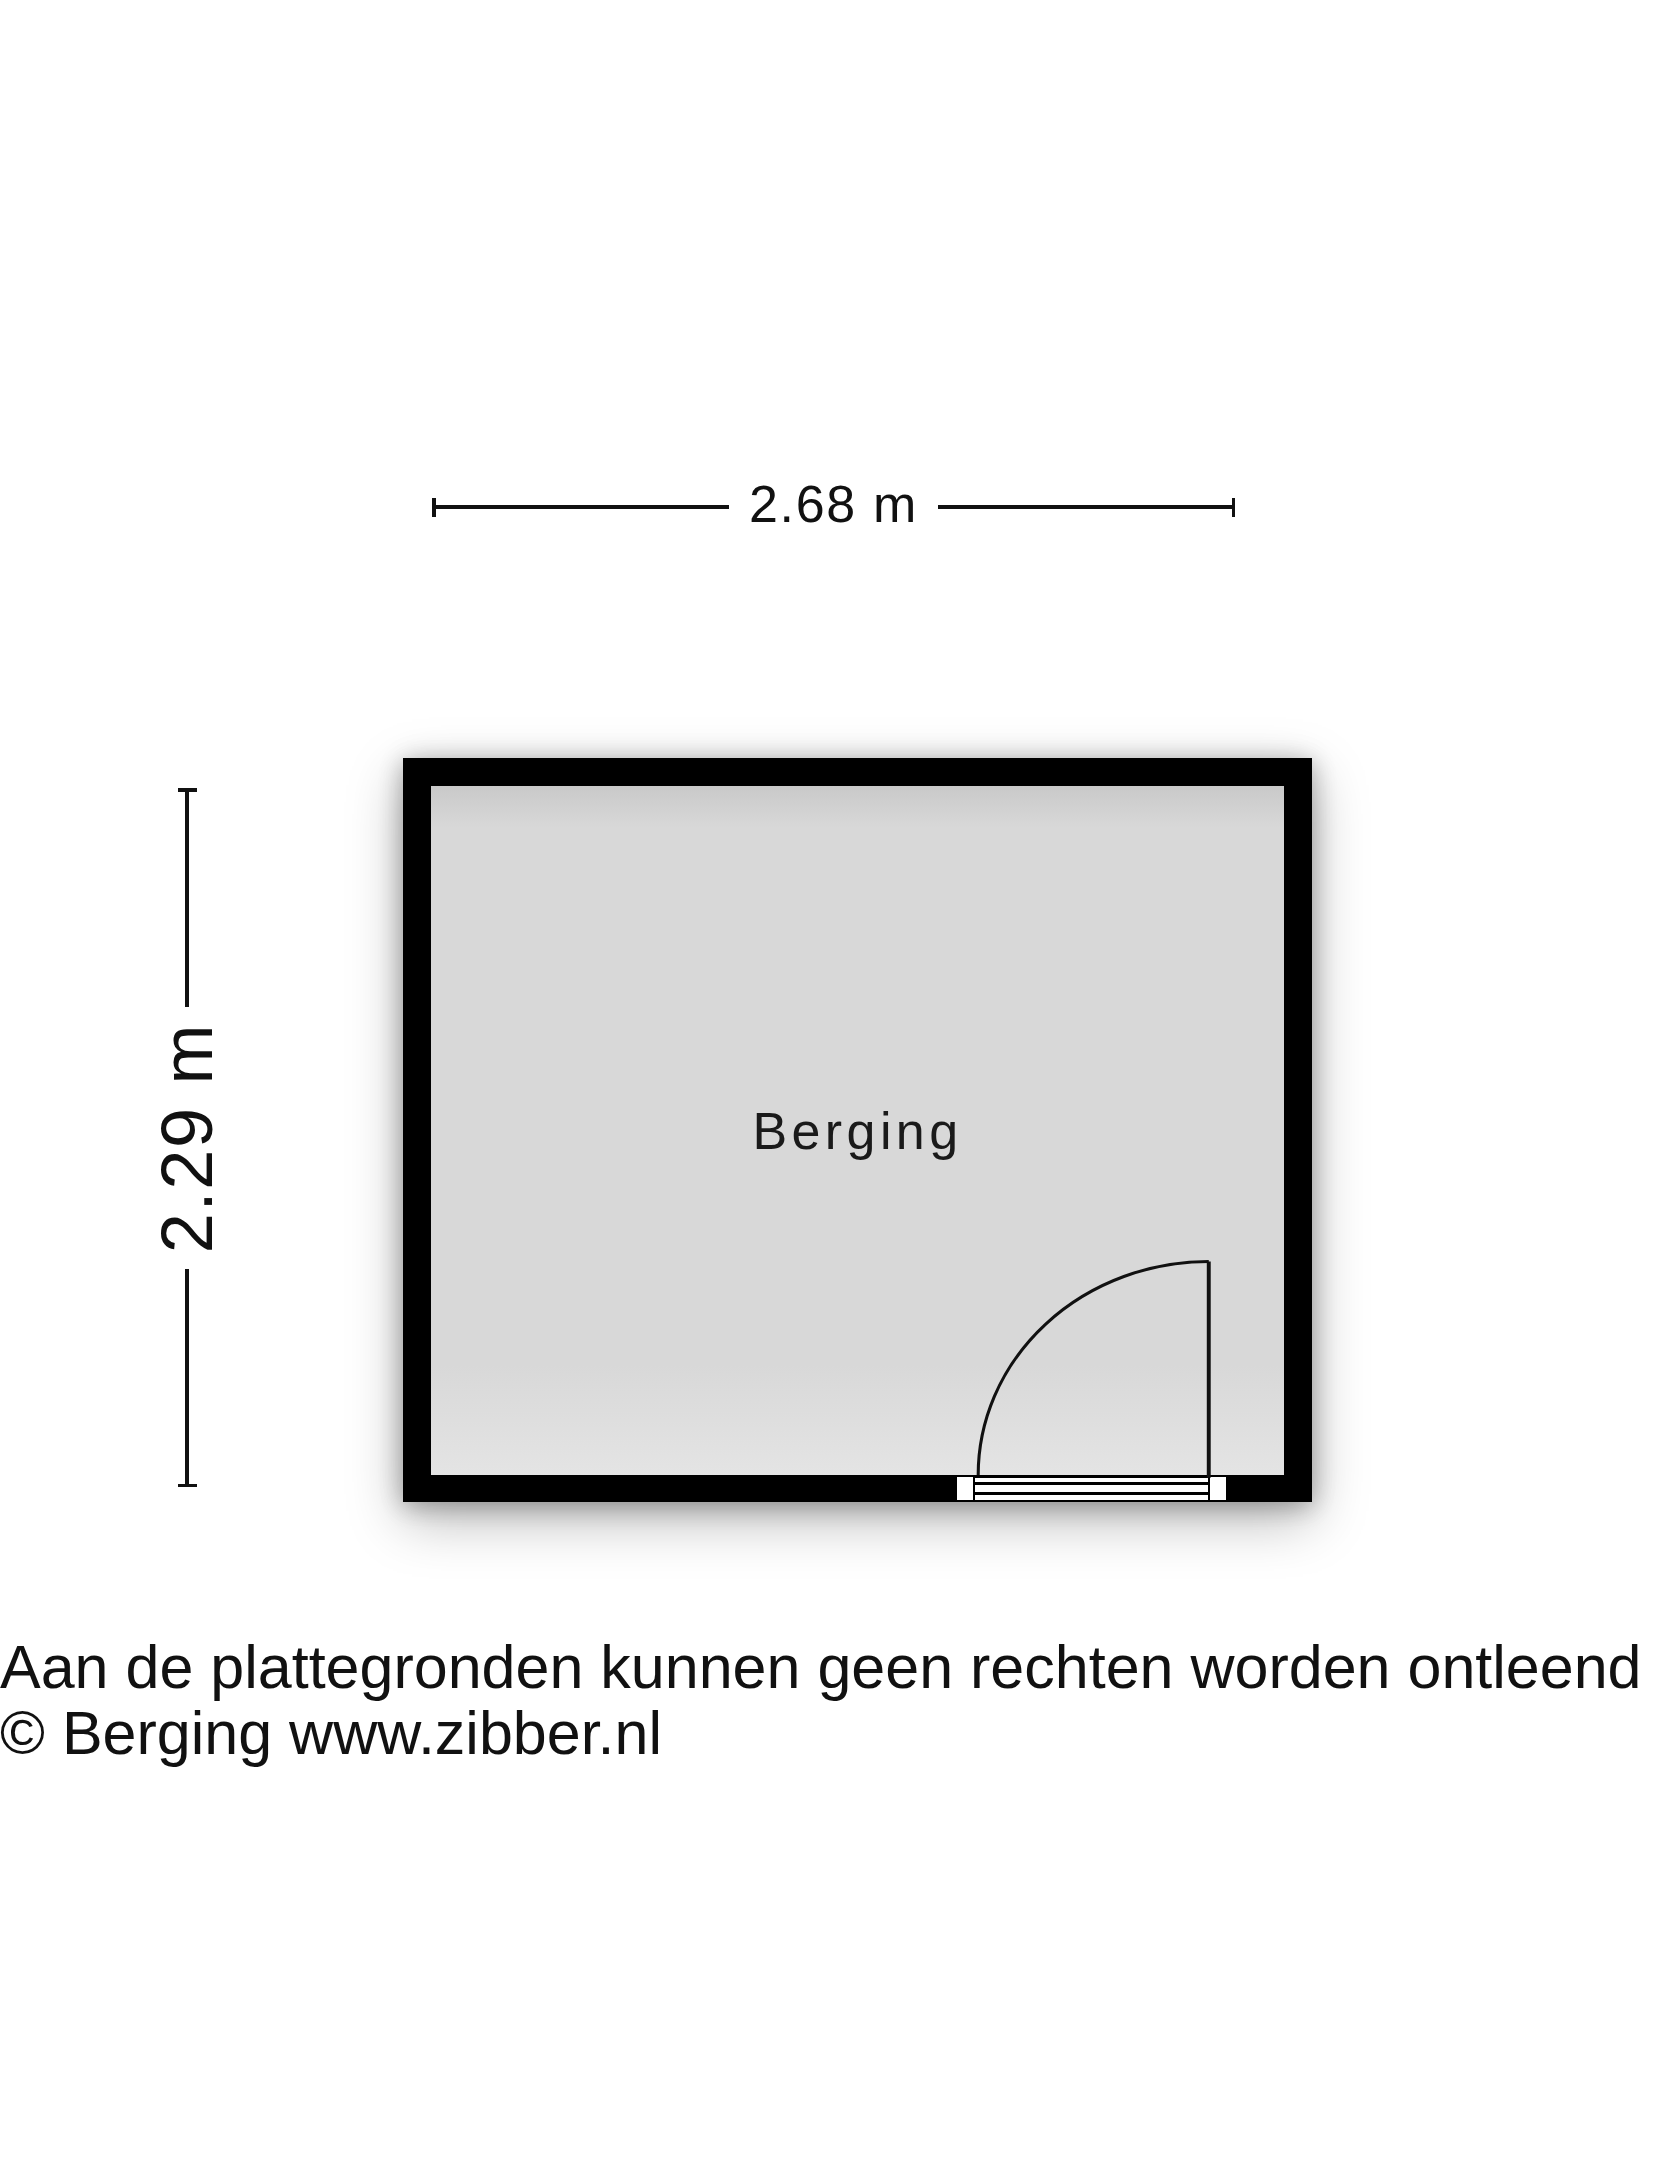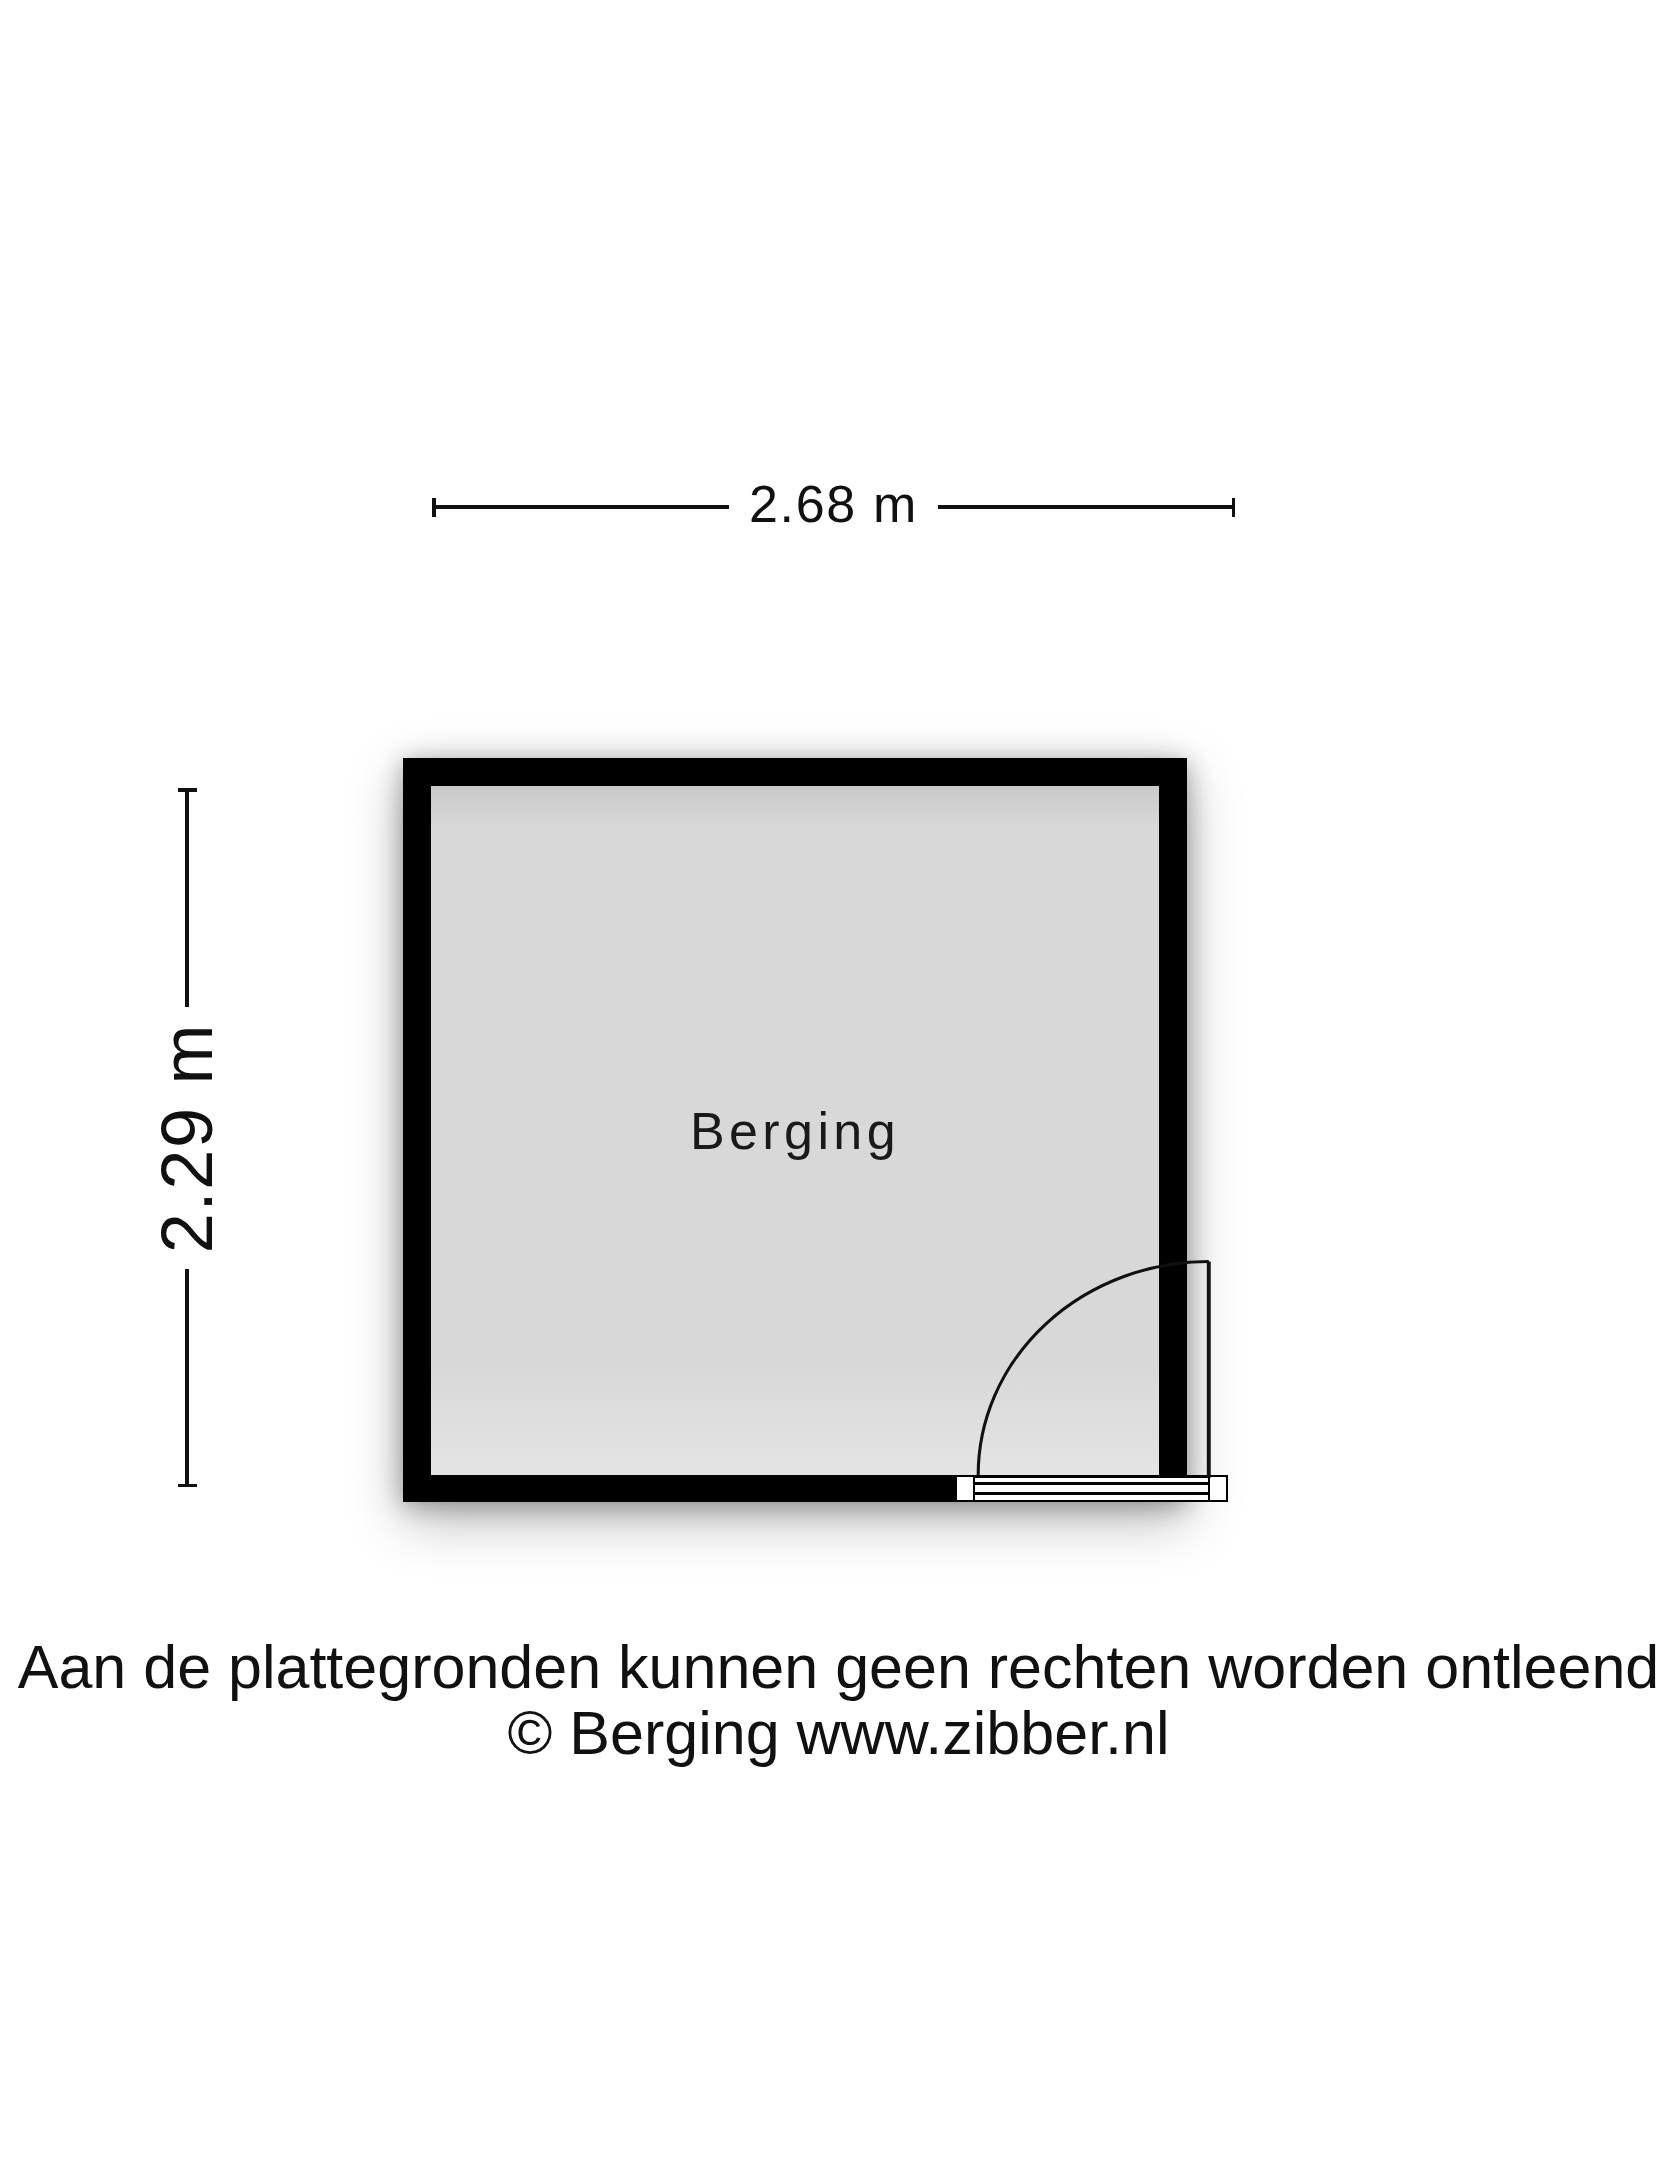--- a/index.html
+++ b/index.html
@@ -83,27 +83,28 @@
     white-space: nowrap;
     line-height: 1;
     transform: rotate(-90deg);
   }
 
   
   .room {
     position: absolute;
     left: 403px;
     top: 758px;
-    width: 784px;
+    width: 862px;
     height: 744px;
     background: var(--color-wall, #000000);
     box-shadow:
       0 17.5px 52px rgba(0,0,0,0.28),
       0 5.2px 22px rgba(0,0,0,0.20),
       0 0 26px rgba(0,0,0,0.12);
+    padding-left: 47px;
   }
   .floor {
     position: absolute;
     left: 28px; top: 28px; right: 28px; bottom: 27px;
     background: linear-gradient(180deg,
       #c9c9c9 0%, #d8d8d8 6%,
       #d8d8d8 84%, #e4e4e4 100%);
     display: flex;
     align-items: center;
     justify-content: center;
@@ -149,21 +150,20 @@
     width: 262px;
     height: 238px;
   }
 
   
   .footer {
     position: absolute;
     left: 0;
     top: 1634px;
     width: 1677px;
-    text-align: center;
     font-size: 61px;
     line-height: 66px;
     white-space: nowrap;
   }
 </style>
 </head>
 <body>
 
 <div class="canvas">
 

